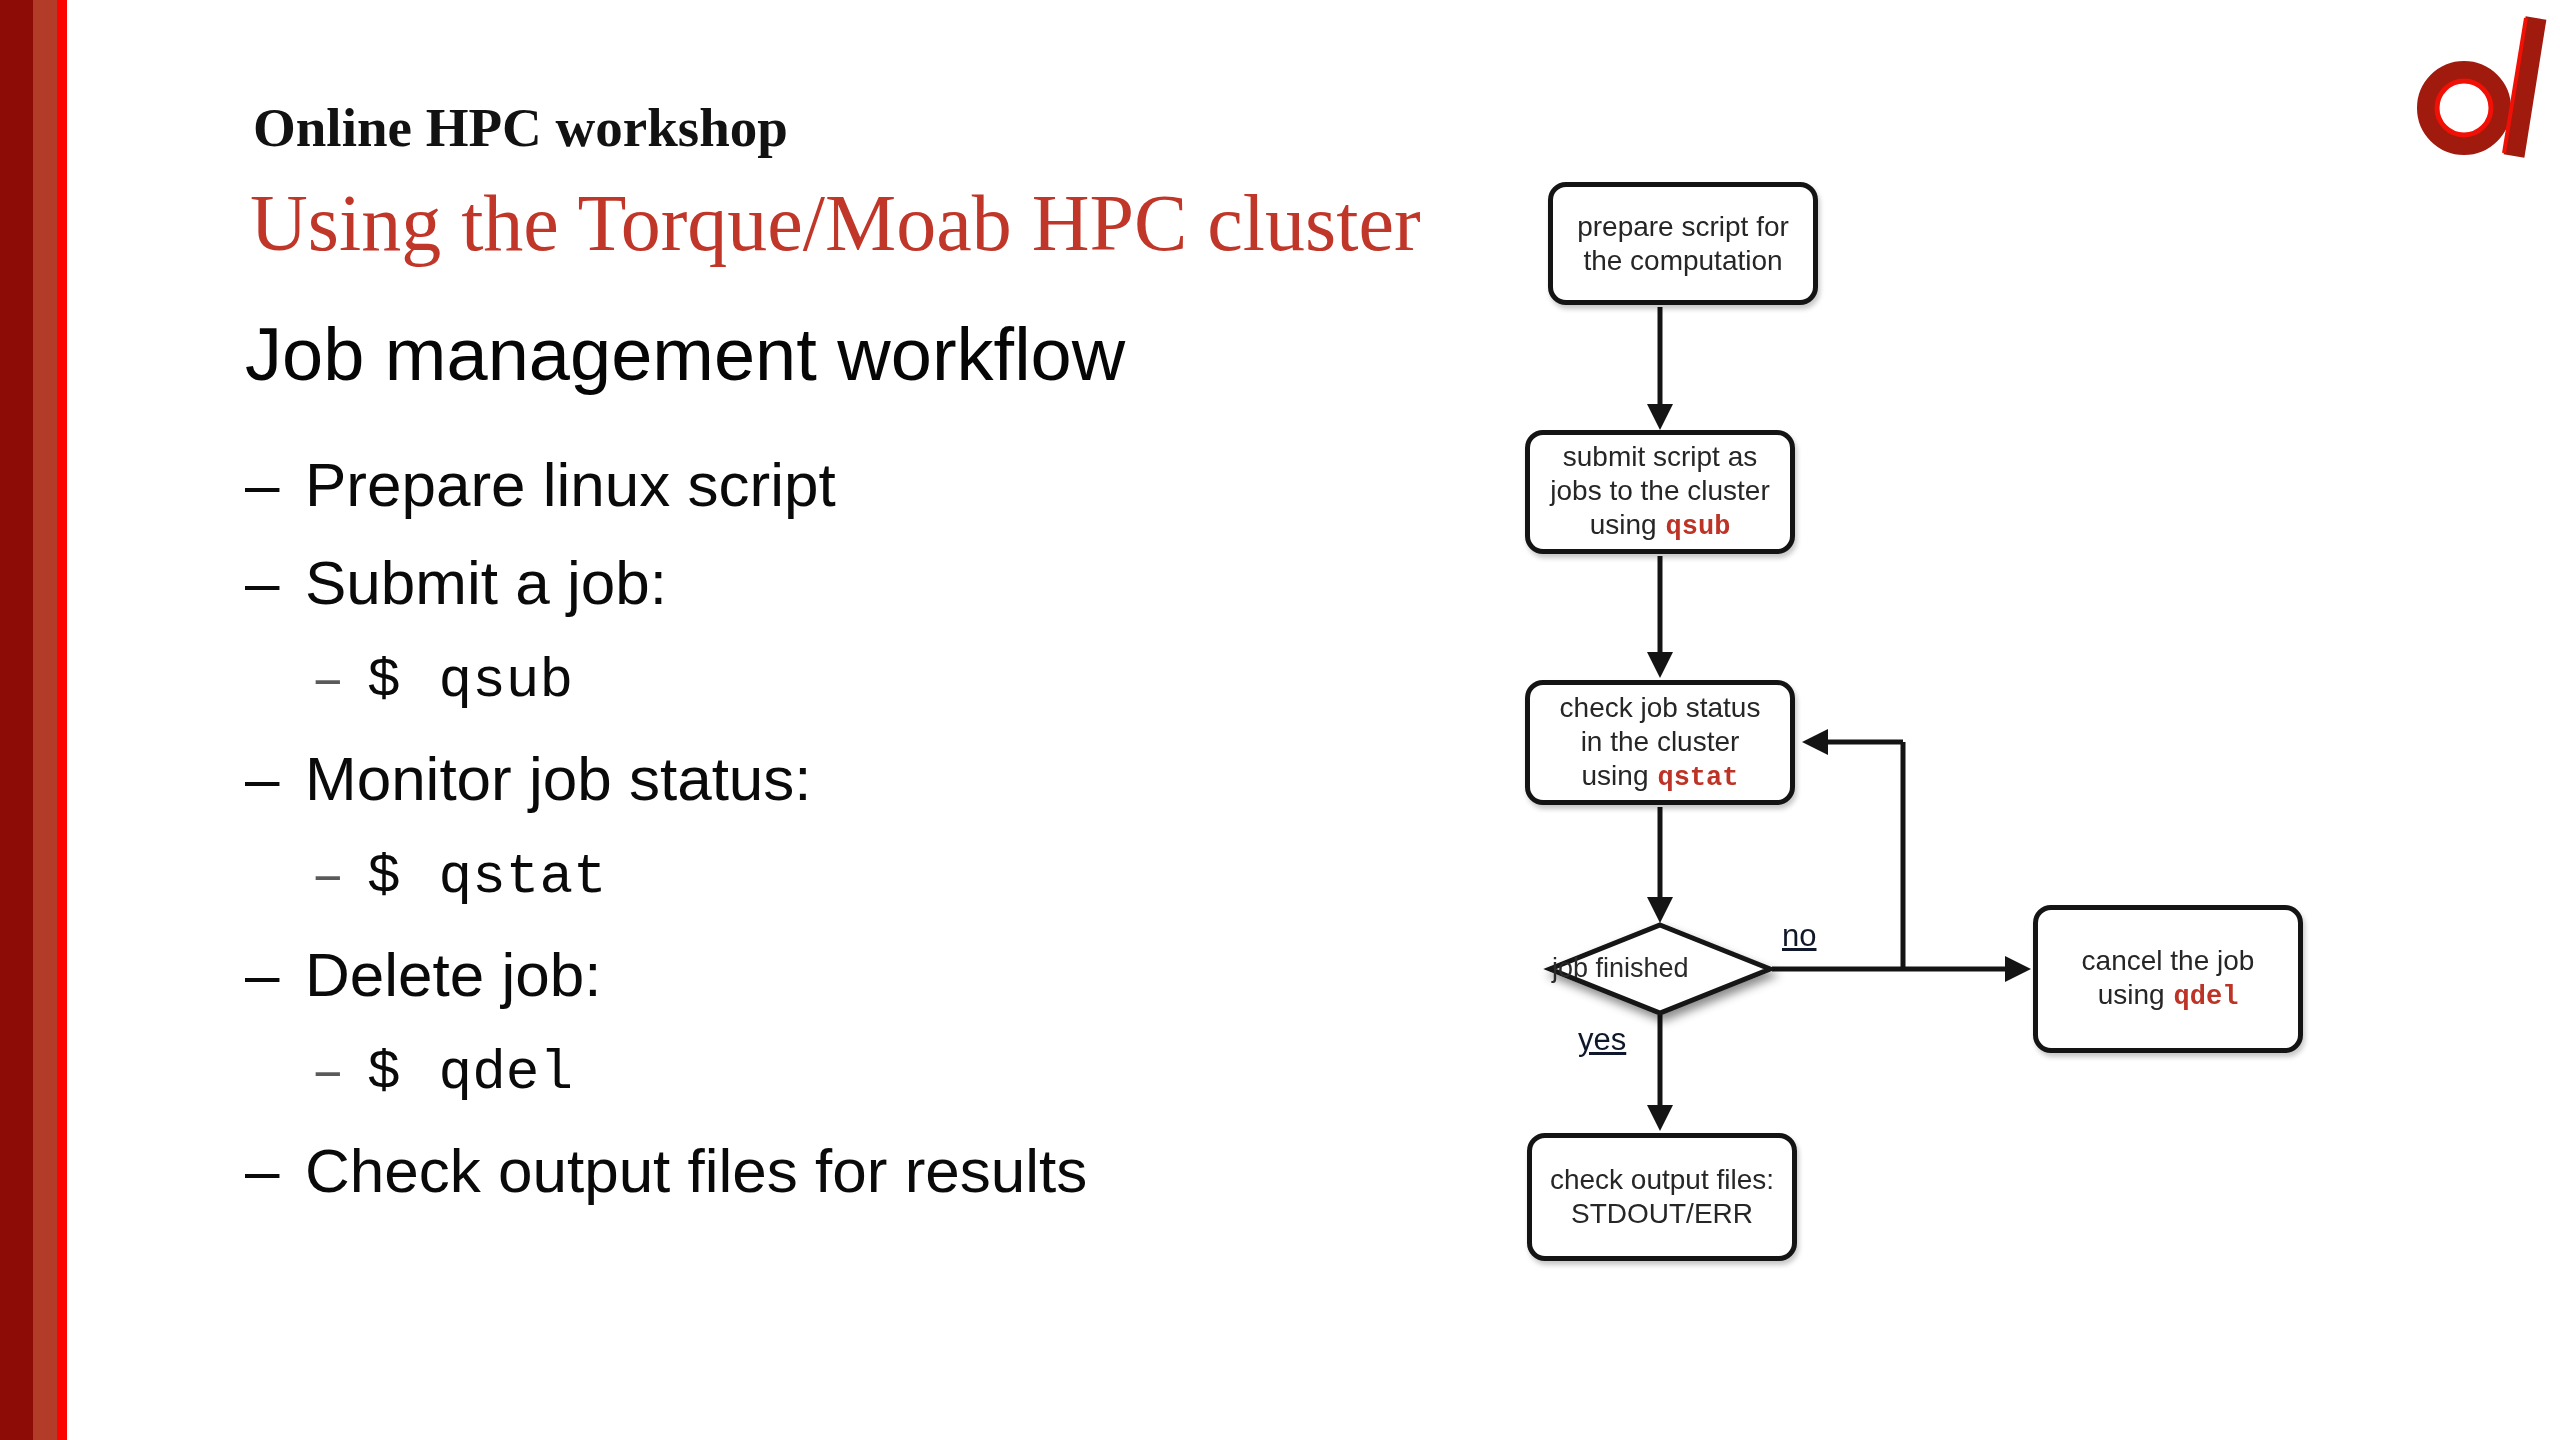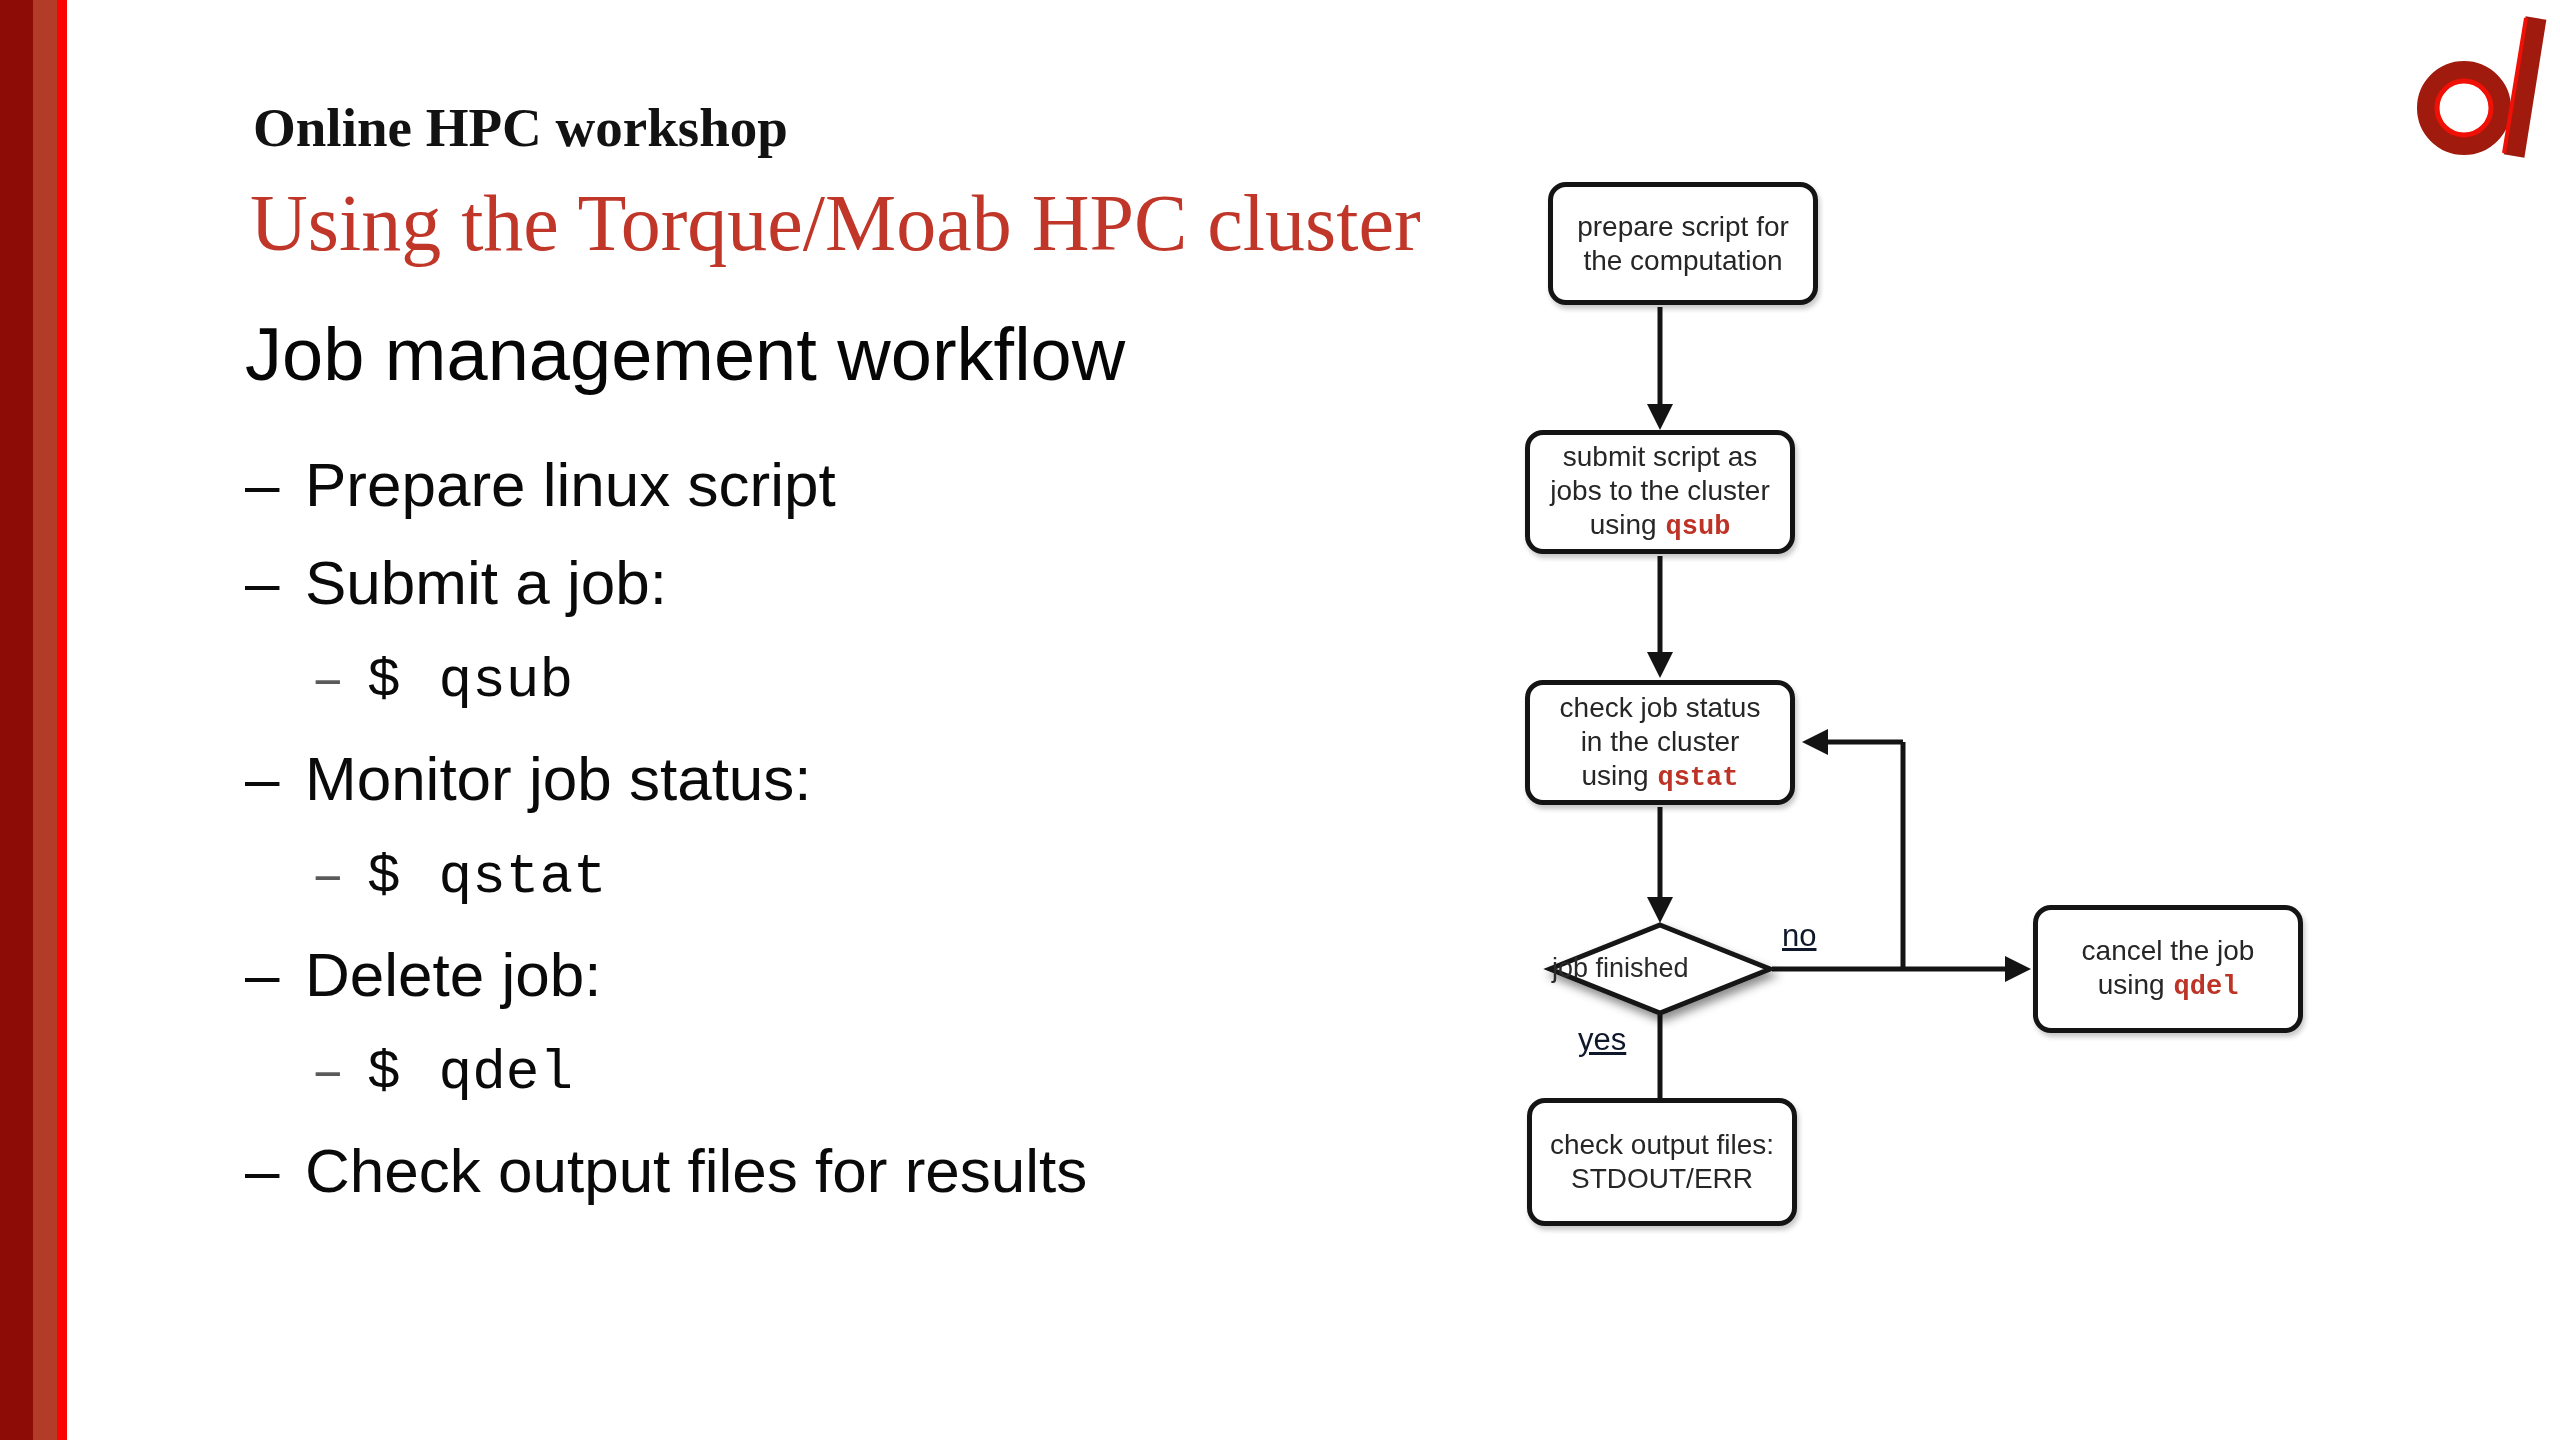--- a/index.html
+++ b/index.html
@@ -43,22 +43,22 @@
   .fc-box{
     position:absolute;box-sizing:border-box;width:270px;
     background:#ffffff;border:5px solid #141414;border-radius:18px;
     display:flex;flex-direction:column;justify-content:center;align-items:center;
     text-align:center;font-size:28px;line-height:34px;color:#262626;
     box-shadow:2px 4px 5px rgba(0,0,0,0.22);
   }
   #box-prepare{left:1525px;top:182px;height:123px;margin-left:23px;}
   #box-submit{left:1525px;top:430px;height:124px;}
   #box-check{left:1525px;top:680px;height:125px;}
-  #box-cancel{left:2033px;top:905px;height:128px;}
-  #box-output{left:1527px;top:1098px;height:128px;}
+  #box-cancel{left:2033px;top:905px;height:148px;}
+  #box-output{left:1527px;top:1133px;height:128px;}
   .cmd-red{
     font-family:"Liberation Mono","DejaVu Sans Mono",monospace;
     font-weight:bold;color:#bd3326;margin-left:9px;font-size:27px;
   }
   .fc-diamond-label{
     position:absolute;left:1552px;top:953px;width:216px;
     font-size:27px;color:#2a2a2a;
   }
   .edge-label{position:absolute;font-size:31px;color:#0f172a;text-decoration:underline;}
   .edge-label.no{left:1782px;top:918px;}

